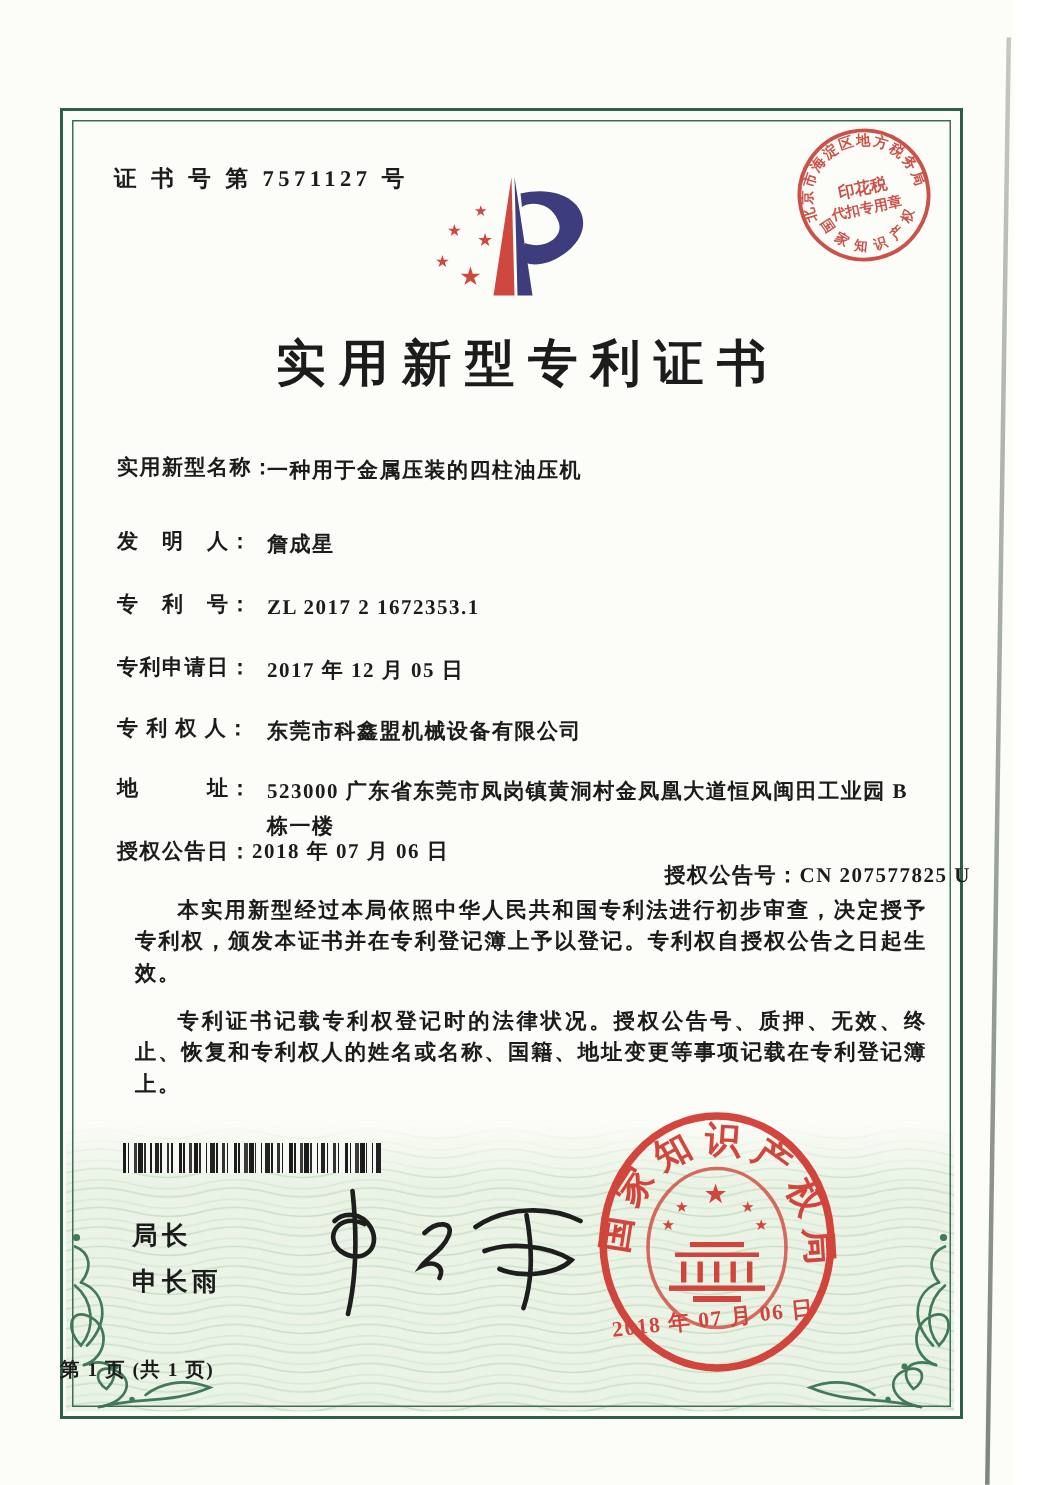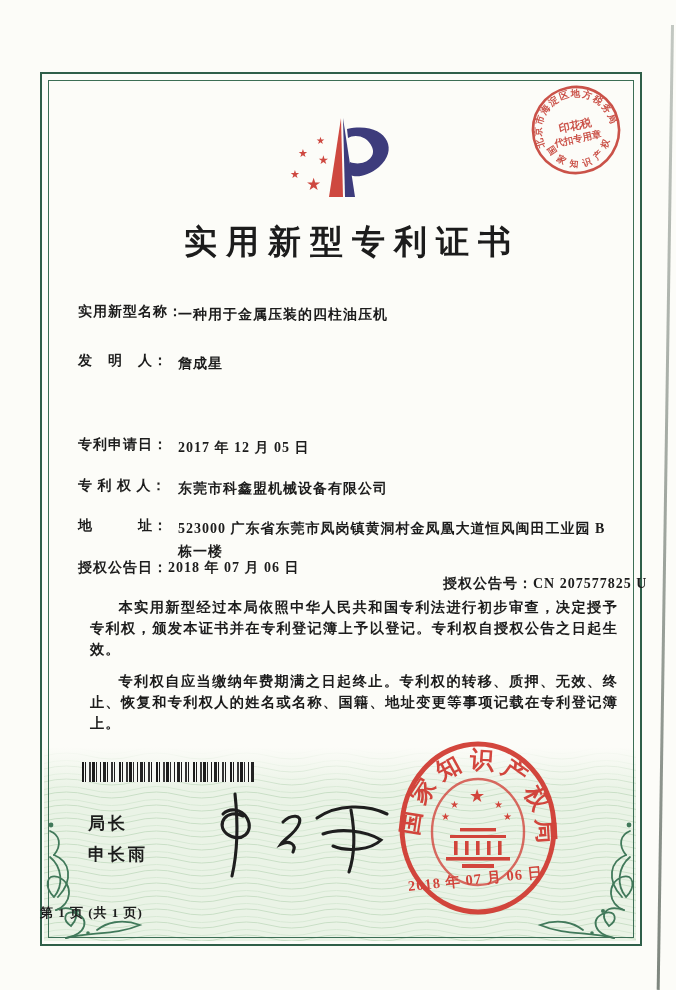--- a/index.html
+++ b/index.html
@@ -73,20 +73,21 @@
       <rect width="592" height="194" fill="url(#fade)"></rect>
       <use href="#flourish"></use>
       <use href="#flourish" transform="translate(592,0) scale(-1,1)"></use>
     </svg>
 
     <div class="border-outer"></div>
     <div class="border-inner"></div>
 
     <div class="content">
 
+      <div class="cert-no">证 书 号 第 7571127 号</div>
 
       <div class="logowrap">
         <svg width="130" height="106" viewBox="0 0 130 106">
           <polygon points="55,14 43,93 57,93" fill="#ce4840"></polygon>
           <polygon points="57,14 59,93 69,93" fill="#3d3c7c"></polygon>
           <path d="M61,25 C98,17 115,44 93,63 C82,72 71,74 64,71 L64,58 C77,63 91,54 86,43 C81,31 68,30 62,34 Z" fill="#3d3c7c"></path>
           <g fill="#ce4840" font-family="'DejaVu Sans',sans-serif">
             <text x="30" y="40" font-size="10">★</text>
             <text x="12" y="53" font-size="11">★</text>
             <text x="32" y="60" font-size="12">★</text>
@@ -115,37 +116,40 @@
       </div>
 
       <h1 class="title">实用新型专利证书</h1>
 
       <div class="frow" style="top:303px">
         <span class="lbl">实用新型名称：</span><span class="val">一种用于金属压装的四柱油压机</span>
       </div>
       <div class="frow" style="top:352px">
         <span class="lbl">发　明　人：</span><span class="val">詹成星</span>
       </div>
+      <div class="frow" style="top:394px">
+        <span class="lbl">专　利　号：</span><span class="val">ZL 2017 2 1672353.1</span>
+      </div>
       <div class="frow" style="top:436px">
         <span class="lbl">专利申请日：</span><span class="val">2017 年 12 月 05 日</span>
       </div>
       <div class="frow" style="top:477px">
         <span class="lbl">专 利 权 人：</span><span class="val">东莞市科鑫盟机械设备有限公司</span>
       </div>
       <div class="frow" style="top:517px">
         <span class="lbl">地　　　址：</span><span class="val">523000 广东省东莞市凤岗镇黄洞村金凤凰大道恒风闽田工业园 B 栋一楼</span>
       </div>
       <div class="frow" style="top:559px;width:552px">
         <span>授权公告日：</span><span>2018 年 07 月 06 日</span>
         <span class="grant-right"><span>授权公告号：</span><span>CN 207577825 U</span></span>
       </div>
 
       <div class="paras">
         <p>本实用新型经过本局依照中华人民共和国专利法进行初步审查，决定授予专利权，颁发本证书并在专利登记簿上予以登记。专利权自授权公告之日起生效。</p>
-        <p>专利权自应当缴纳年费期满之日起终止。专利权的转移、质押、无效、终止、恢复和专利权人的姓名或名称、国籍、地址变更等事项记载在专利登记簿上。</p>
+        <p>专利证书记载专利权登记时的法律状况。授权公告号、质押、无效、终止、恢复和专利权人的姓名或名称、国籍、地址变更等事项记载在专利登记簿上。</p>
       </div>
 
       <div class="barcode"></div>
 
       <div class="director" style="top:812px">局长</div>
       <div class="director" style="top:843px">申长雨</div>
 
       <div class="sig">
         <svg width="220" height="92" viewBox="0 0 220 92">
           <g fill="none" stroke="#1e1e1e" stroke-width="3.1" stroke-linecap="round">

